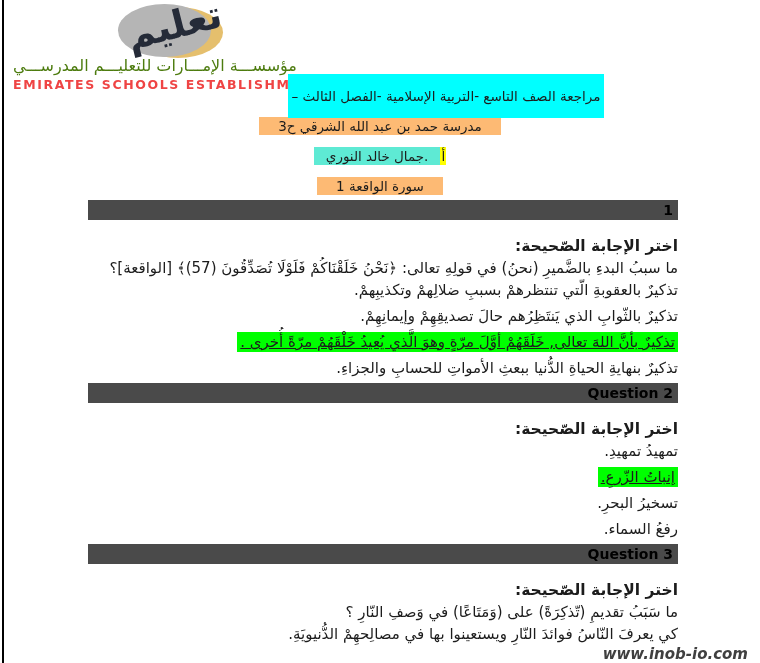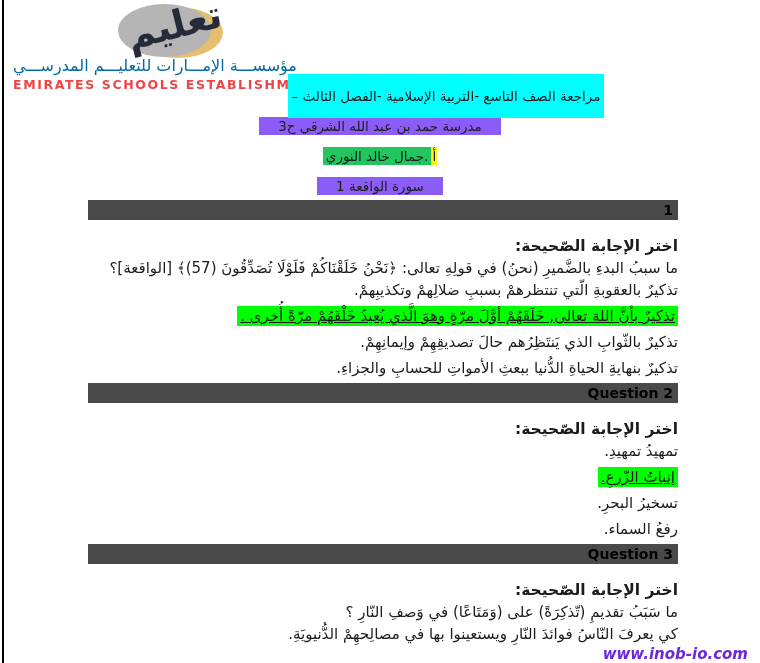--- a/index.html
+++ b/index.html
@@ -16,55 +16,55 @@
   .logo{position:absolute;left:0;top:0;width:310px;height:100px;}
   .logo-gold{position:absolute;left:133px;top:7px;width:90px;height:51px;background:#e5bf6d;border-radius:50%;}
   .logo-ellipse{position:absolute;left:118px;top:4px;width:93px;height:53px;background:#b5b5b5;border-radius:50%;}
   .logo-callig{
     position:absolute;left:126px;top:-6px;width:90px;
     font-size:38px;font-weight:bold;color:#252b38;
     transform:rotate(-14deg);text-align:center;line-height:64px;
   }
   .org-ar{
     position:absolute;left:13px;top:56px;width:284px;
-    direction:rtl;text-align:center;font-size:16px;color:#0369a1;white-space:nowrap;
+    direction:rtl;text-align:center;font-size:16px;color:#4d7c0f;white-space:nowrap;
   }
   .org-en{
     position:absolute;left:13px;top:77px;width:300px;
     font-size:12.5px;font-weight:600;letter-spacing:1.6px;color:#ef4444;white-space:nowrap;
   }
 
   
   .hdr{position:absolute;top:86px;left:0;right:0;text-align:center;}
   .hdr-line{margin:0 0 9px;line-height:21px;font-size:13.5px;direction:rtl;}
   .hdr-line.shift{transform:translateX(66px);}
   .hl-cyan{background:#00ffff;padding:14px 3px;}
-  .hl-yellow{background:#8b5cf6;padding:1px 19px;}
-  .hl-green{background:#22c55e;padding:1px 3px;}
+  .hl-yellow{background:#fdba74;padding:1px 19px;}
+  .hl-green{background:#5eead4;padding:1px 12px;}
   .hl-yellow-sm{background:#ffff00;padding:1px 1px;}
 
   
   .main{position:absolute;top:200px;left:88px;right:82px;}
   .qbar{
     background:#4a4a4a;height:20px;line-height:20px;margin-top:5px;
     text-align:right;padding-right:5px;box-sizing:border-box;
     font-size:14px;font-weight:bold;color:#000;direction:ltr;
   }
   section:first-of-type .qbar{margin-top:0;}
   .rtl{direction:rtl;text-align:right;font-size:15px;}
   .prompt{margin:16px 0 0;font-weight:bold;line-height:20px;font-size:15.5px;}
   .qtext{margin:2px 0 0;line-height:20px;}
   .opt{margin:6px 0 0;line-height:20px;}
   .opt.tight{margin-top:2px;}
   .correct{background:#00ff00;text-decoration:underline;padding:1px 3px;}
 
   
   .watermark{
     position:absolute;right:12px;bottom:0;
-    font-weight:bold;font-style:italic;font-size:15px;color:#6d28d9;
+    font-weight:bold;font-style:italic;font-size:15px;color:#404040;
   }
 </style>
 </head>
 <body>
 
 <div class="left-rule"></div>
 
 <div class="logo">
   <div class="logo-gold"></div>
   <div class="logo-ellipse"></div>
@@ -81,22 +81,22 @@
 </div>
 
 <div class="main">
 
   <section>
     <div class="qbar">1</div>
     <div class="rtl">
       <p class="prompt">اختر الإجابة الصّحيحة:</p>
       <p class="qtext">ما سببُ البدءِ بالضَّميرِ (نحنُ) في قولِهِ تعالى: ﴿نَحْنُ خَلَقْنَاكُمْ فَلَوْلَا تُصَدِّقُونَ (57)﴾ [الواقعة]؟</p>
       <p class="opt tight">تذكيرٌ بالعقوبةِ الّتي تنتظرهمْ بسببِ ضلالِهمْ وتكذيبِهمْ.</p>
+      <p class="opt">تذكيرٌ بالثّوابِ الذي يَنتَظِرُهم حالَ تصديقِهِمْ وإيمانِهِمْ.</p>
       <p class="opt"><span class="correct">تذكيرٌ بأنَّ اللهَ تعالى,  خَلَقَهُمْ أوَّلَ مرّةٍ وهوَ الَّذي يُعيدُ خَلْقَهُمْ مرّةً أُخرى .</span></p>
-      <p class="opt">تذكيرٌ بالثّوابِ الذي يَنتَظِرُهم حالَ تصديقِهِمْ وإيمانِهِمْ.</p>
       <p class="opt">تذكيرٌ بنهايةِ الحياةِ الدُّنيا ببعثِ الأمواتِ للحسابِ والجزاءِ.</p>
     </div>
   </section>
 
   <section>
     <div class="qbar">Question 2</div>
     <div class="rtl">
       <p class="prompt">اختر الإجابة الصّحيحة:</p>
       <p class="opt tight">تمهيدُ تمهيدِ.</p>
       <p class="opt"><span class="correct">إنباتُ الزّرعِ.</span></p>

